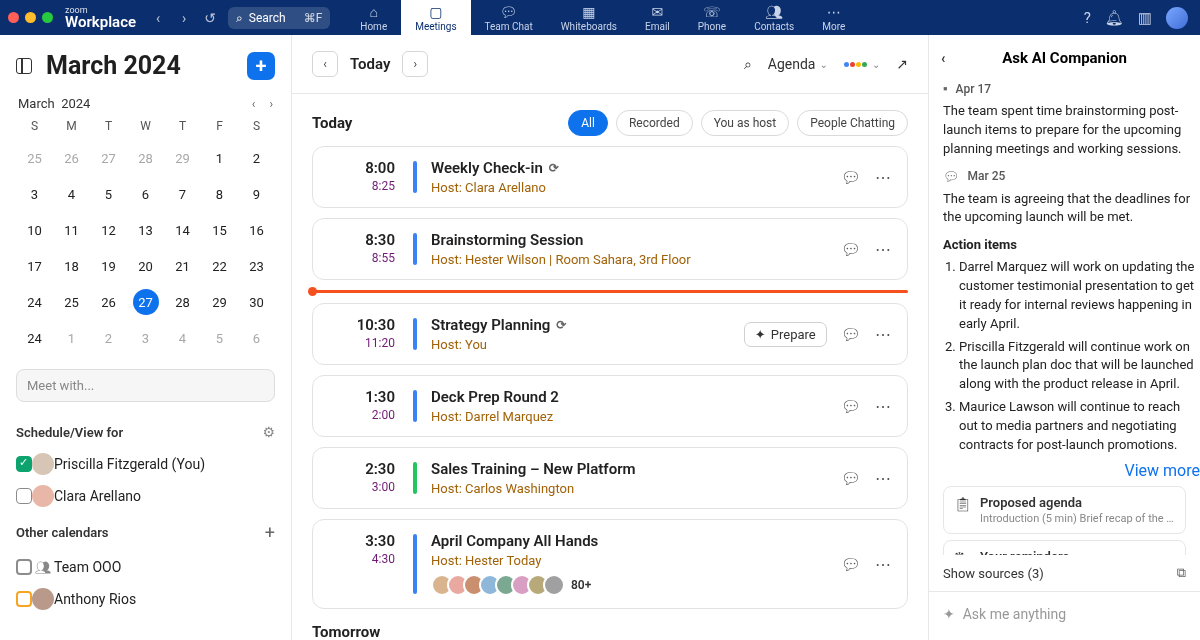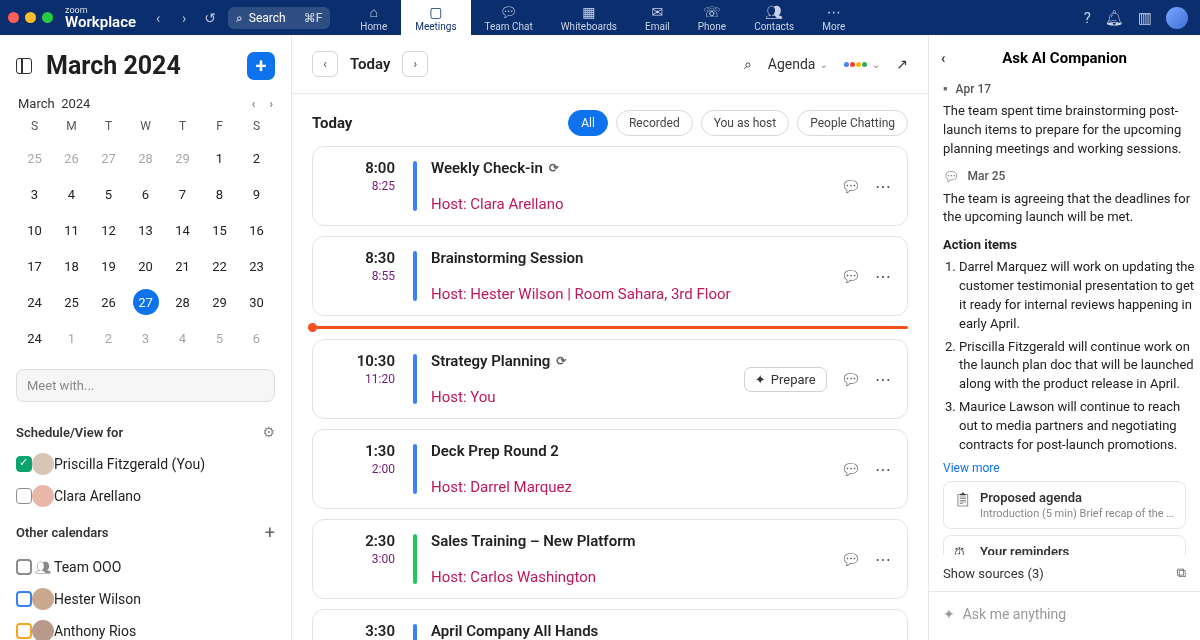--- a/index.html
+++ b/index.html
@@ -83,42 +83,42 @@
     
     .card { border: 1px solid #e2e2e2; border-radius: 12px; padding: 12px 16px; display: flex; margin-bottom: 10px; position: relative; background: #fff; }
     .timecol { width: 70px; text-align: right; padding-right: 4px; }
     .timecol .t1 { font-size: 15px; font-weight: 600; color: #222; }
     .timecol .t2 { font-size: 12px; color: #701a75; margin-top: 2px; }
     .bar { width: 4px; border-radius: 4px; margin: 2px 14px; }
     .bar.blue { background: #3b82f6; }
     .bar.green { background: #22c55e; }
     .content { flex: 1; }
     .content .title { font-size: 15px; font-weight: 600; color: #222; display: flex; align-items: center; gap: 6px; }
-    .content .sub { font-size: 15px; color: #be185d; margin-top: 18px; }
+    .content .sub { font-size: 13px; color: #a16207; margin-top: 3px; }
     .actions { display: flex; align-items: center; gap: 14px; font-size: 16px; color: #555; }
     .prepare { border: 1px solid #d0d0d0; border-radius: 7px; padding: 4px 10px; font-size: 13px; display: flex; align-items: center; gap: 5px; color: #333; }
     .nowline { height: 3px; background: #f4511e; border-radius: 2px; margin: 0 0 10px 0; position: relative; }
     .nowline:before { content: ""; width: 9px; height: 9px; background: #f4511e; border-radius: 50%; position: absolute; left: -4px; top: -3px; }
     .avatars { display: flex; margin-top: 6px; align-items: center; }
     .avatars .av { width: 22px; height: 22px; border-radius: 50%; border: 2px solid #fff; margin-left: -6px; }
     .avatars .av:first-child { margin-left: 0; }
     .avatars .more { font-size: 12px; font-weight: 600; color: #333; margin-left: 6px; }
     .tomorrow-link { color: #0e72ed; font-size: 14px; font-weight: 600; display: flex; align-items: center; gap: 4px; margin-top: 4px; }
     
     .panel { width: 272px; border-left: 1px solid #e7e7e7; display: flex; flex-direction: column; font-size: 13px; overflow: hidden; }
     .panel-head { display: flex; align-items: center; justify-content: center; padding: 14px 12px; position: relative; font-weight: 700; font-size: 15px; }
     .panel-head .back { position: absolute; left: 12px; font-size: 14px; color: #333; }
     .panel-body { flex: 1; overflow: hidden; padding: 0 0 0 14px; }
     .summ-line { display: flex; align-items: center; gap: 8px; margin: 0 0 6px 0; color: #666; }
     .summ-line .date { font-size: 12px; color: #555; font-weight: 500; }
     .summ-text { font-size: 13px; color: #222; line-height: 1.45; margin-bottom: 10px; }
     .ai-title { font-weight: 700; font-size: 13px; color: #222; margin: 4px 0 6px; }
     .ai-ol { padding-left: 16px; font-size: 13px; color: #222; line-height: 1.45; }
     .ai-ol li { margin-bottom: 4px; }
-    .viewmore { color: #0e72ed; font-size: 12px; margin: 6px 0; }
+    .viewmore { text-align: right; color: #0e72ed; font-size: 16px; margin: 6px 0; }
     .panel-card { border: 1px solid #e6e6e6; border-radius: 8px; padding: 8px 10px 8px 36px; margin: 6px 14px 6px 0; font-size: 12px; color: #333; position: relative; }
     .panel-card .pc-title { font-weight: 600; font-size: 13px; margin-bottom: 2px; }
     .panel-card .pc-sub { color: #888; font-size: 11px; white-space: nowrap; overflow: hidden; text-overflow: ellipsis; }
     .panel-card .pc-ico { position: absolute; left: 10px; top: 9px; font-size: 14px; }
     .sources { padding: 10px 14px; font-size: 13px; display: flex; align-items: center; color: #333; }
     .sources .cp { margin-left: auto; color: #666; }
     .ask { border-top: 1px solid #e7e7e7; padding: 14px 14px 18px 14px; color: #999; font-size: 14px; display: flex; align-items: center; gap: 8px; }
   </style>
 </head>
 <body>
@@ -277,25 +277,20 @@
         <span>Other calendars</span>
         <span class="plus">+</span>
       </div>
     <div id="others">
         <div class="cal-row">
           <div class="chk color "></div>
           <div class="team-ico">👥︎</div>
           <span>Team OOO</span>
         </div>
         <div class="cal-row">
-          <div class="chk color blue"></div>
-          <div class="mini-av a3"></div>
-          <span>Hester Wilson</span>
-        </div>
-        <div class="cal-row">
           <div class="chk color yellow"></div>
           <div class="mini-av a4"></div>
           <span>Anthony Rios</span>
         </div>
       </div>
 
   </div>
 
   <div class="center">
     <div class="toolbar">

